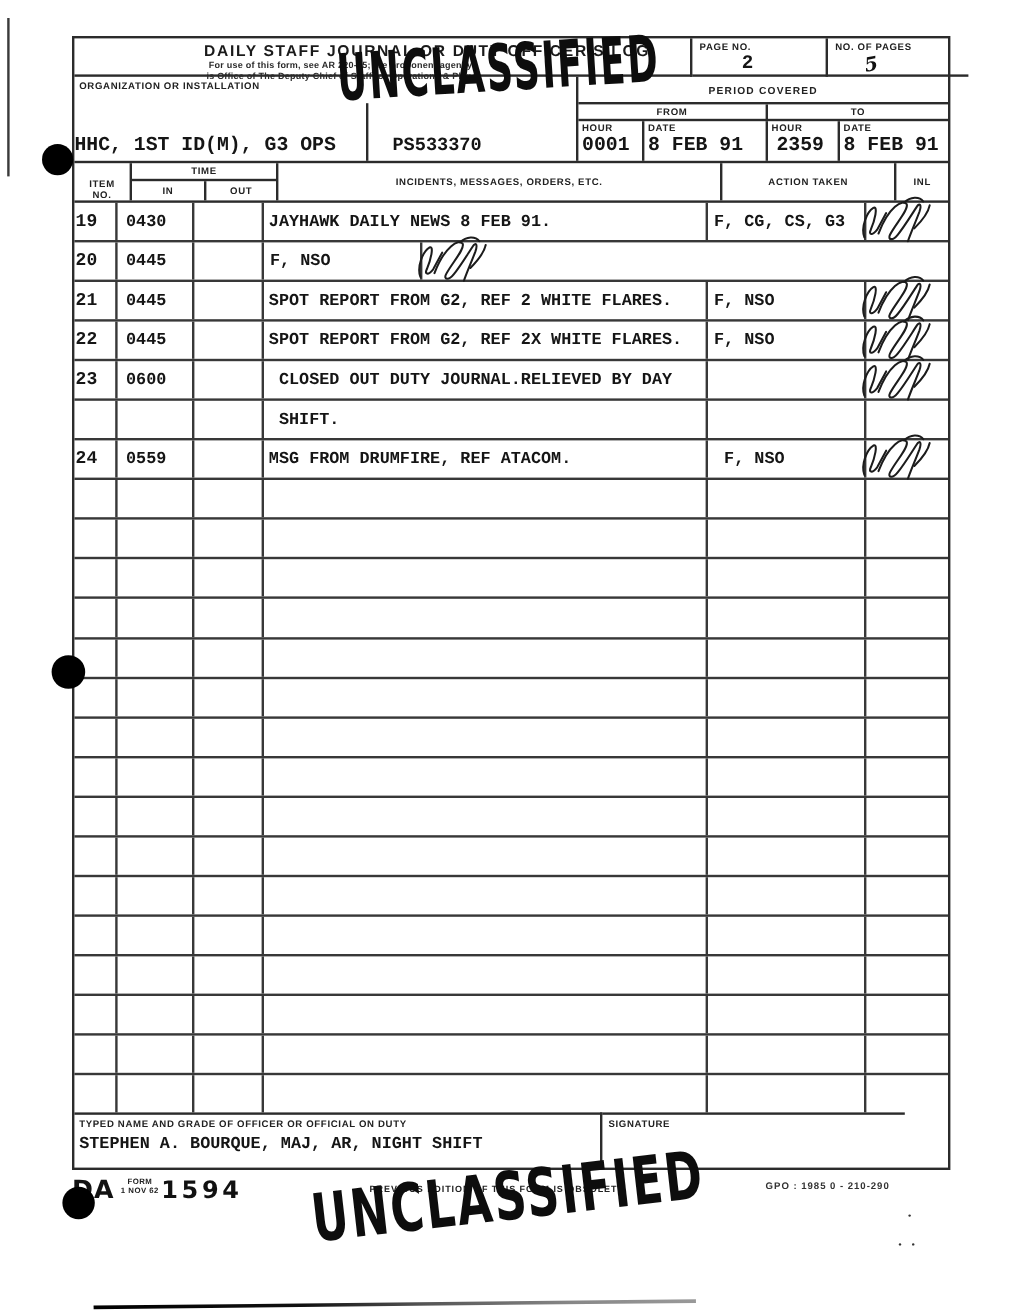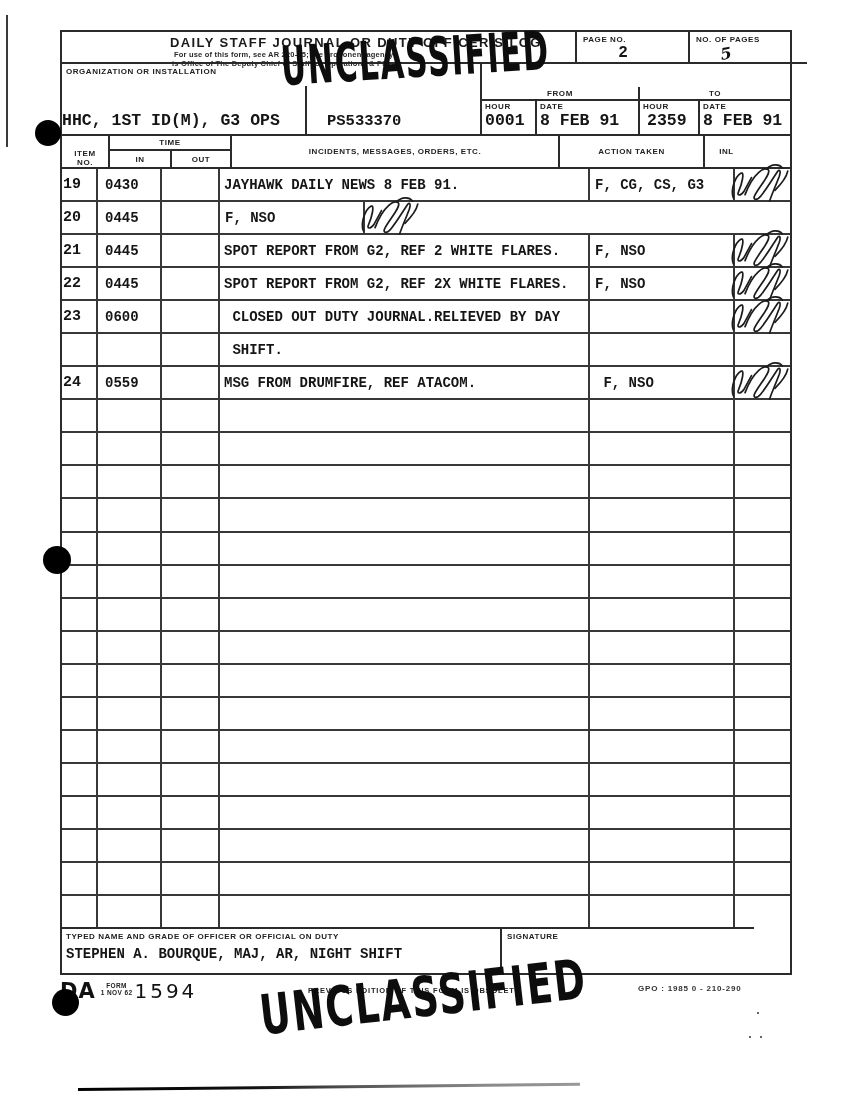--- a/index.html
+++ b/index.html
@@ -28,21 +28,21 @@
     display:flex;flex-direction:column;border-top:2px solid #2b2b2b;box-sizing:border-box;
   }
   .thead{display:flex;height:33px;border-bottom:2px solid #2b2b2b;box-sizing:border-box;}
   .trow{display:flex;flex:1;border-bottom:2px solid #383838;box-sizing:border-box;position:relative;}
   .trow:last-child{border-bottom:none;}
   .c{box-sizing:border-box;border-right:2px solid #383838;display:flex;align-items:center;}
   .c.item{width:36px;padding-left:1px;font-size:15px;}
   .c.tin{width:64px;padding-left:7px;font-size:14px;}
   .c.tout{width:58px;font-size:14px;}
   .c.inc{width:370px;padding-left:4px;font-size:14px;}
-  .c.act{width:145px;padding-left:5px;font-size:14px;}
+  .c.act{width:132px;padding-left:5px;font-size:14px;}
   .c.inl{width:43px;border-right:none;position:relative;}
   .hc{box-sizing:border-box;border-right:2px solid #2b2b2b;display:flex;align-items:center;justify-content:center;text-align:center;}
   .hc:last-child{border-right:none;}
   .hc .lbl{font-size:8px;}
   .time-head{display:flex;flex-direction:column;width:122px;border-right:2px solid #2b2b2b;box-sizing:border-box;}
   .time-top{height:15px;border-bottom:2px solid #2b2b2b;display:flex;align-items:center;justify-content:center;box-sizing:border-box;}
   .time-bot{flex:1;display:flex;}
   .time-bot .half1{width:62px;border-right:2px solid #2b2b2b;display:flex;align-items:center;justify-content:center;box-sizing:border-box;}
   .time-bot .half2{flex:1;display:flex;align-items:center;justify-content:center;}
   .initials-svg{position:absolute;right:-14px;top:-7px;width:64px;height:46px;z-index:6;pointer-events:none;}
@@ -97,20 +97,23 @@
     <div class="lbl">NO. OF PAGES</div>
     <div class="script" style="font-size:16px;width:60px;text-align:center;transform:rotate(-10deg);">5</div>
   </div>
 
   <div class="hbox" style="left:0;top:32px;width:420px;height:70px;border-right:2px solid #2b2b2b;">
     <div class="lbl" style="padding:3px 0 0 4px;">ORGANIZATION OR INSTALLATION</div>
     <div class="hbox" style="left:243px;top:22px;width:2px;height:48px;background:#2b2b2b;"></div>
     <div class="mono hval" style="position:absolute;left:0px;bottom:4px;">HHC, 1ST ID(M), G3 OPS</div>
     <div class="mono" style="position:absolute;left:265px;bottom:4px;font-size:15.5px;">PS533370</div>
   </div>
+  <div class="hbox" style="left:420px;top:32px;width:308px;height:23px;border-bottom:2px solid #2b2b2b;display:flex;align-items:center;justify-content:center;">
+    <span class="lbl" style="font-size:8.5px;letter-spacing:1px;">PERIOD COVERED</span>
+  </div>
   <div class="hbox" style="left:420px;top:55px;width:158px;height:14px;border-right:2px solid #2b2b2b;border-bottom:2px solid #2b2b2b;display:flex;align-items:center;justify-content:center;">
     <span class="lbl">FROM</span>
   </div>
   <div class="hbox" style="left:578px;top:55px;width:150px;height:14px;border-bottom:2px solid #2b2b2b;display:flex;align-items:center;justify-content:center;">
     <span class="lbl">TO</span>
   </div>
   <div class="hbox" style="left:420px;top:69px;width:55px;height:33px;border-right:2px solid #2b2b2b;padding:1px 0 0 3px;">
     <div class="lbl">HOUR</div>
     <div class="mono hval">0001</div>
   </div>
@@ -139,21 +142,21 @@
           </div>
         <div class="time-bot">
           <div class="half1">
               <span class="lbl">IN</span>
             </div>
           <div class="half2">
               <span class="lbl">OUT</span>
             </div>
         </div>
       </div>
-      <div class="hc" style="width:328px;">
+      <div class="hc" style="width:370px;">
         <span class="lbl">INCIDENTS, MESSAGES, ORDERS, ETC.</span>
       </div>
       <div class="hc" style="width:145px;">
         <span class="lbl">ACTION TAKEN</span>
       </div>
       <div class="hc" style="width:43px;">
         <span class="lbl">INL</span>
       </div>
     </div>
     <div style="display:flex;flex-direction:column;flex:1;">
@@ -406,19 +409,19 @@
     <div class="mono" style="font-size:15px;"></div>
   </div>
 </div>
 
 <div class="abs" style="left:60px;top:979px;display:flex;align-items:flex-start;">
   <span style="font-size:21px;font-weight:bold;font-family:'DejaVu Sans',sans-serif;letter-spacing:1px;">DA</span>
   <span style="display:inline-block;margin:3px 2px 0 5px;text-align:center;">
     <span class="lbl" style="font-size:6.5px;display:block;letter-spacing:.4px;">FORM</span>
     <span class="lbl" style="font-size:6.5px;display:block;letter-spacing:.4px;">1 NOV 62</span>
   </span>
-  <span style="font-size:20px;font-weight:normal;font-family:'DejaVu Sans',sans-serif;letter-spacing:3px;">1594</span>
+  <span style="font-size:20px;font-weight:bold;font-family:'DejaVu Sans',sans-serif;letter-spacing:3px;">1594</span>
 </div>
 <div class="abs lbl" style="left:264px;top:986px;font-size:7.5px;letter-spacing:.8px;padding-left:44px;">PREVIOUS EDITION OF THIS FORM IS OBSOLETE</div>
 <div class="abs" style="left:638px;top:984px;font-size:8px;letter-spacing:.8px;color:#333;font-weight:bold;font-family:'Liberation Sans',sans-serif;">GPO : 1985 0 - 210-290</div>
 
 <div class="stamp stamp-top">UNCLASSIFIED</div>
 <div class="stamp stamp-bottom">UNCLASSIFIED</div>
 
 </body></html>

